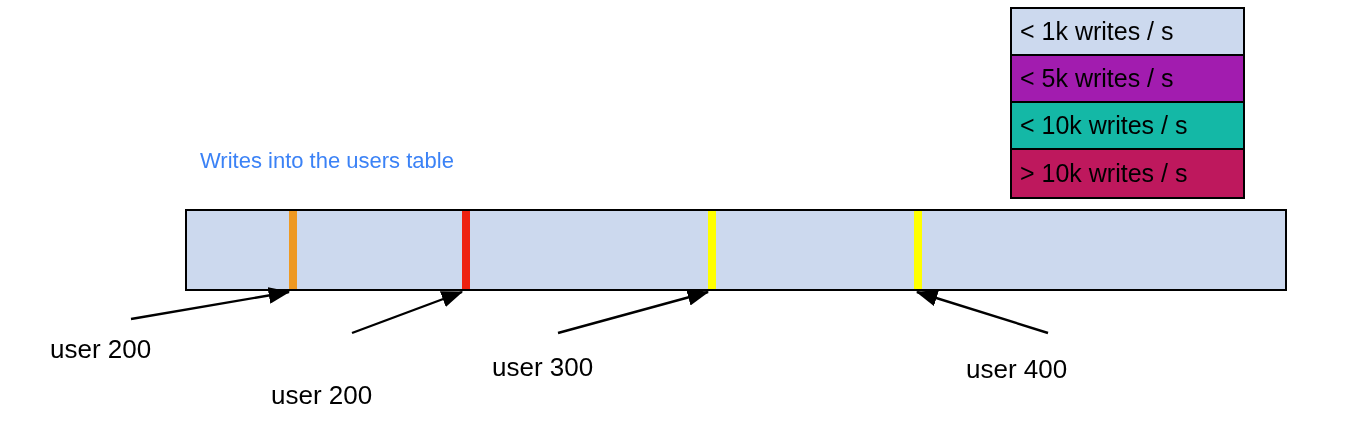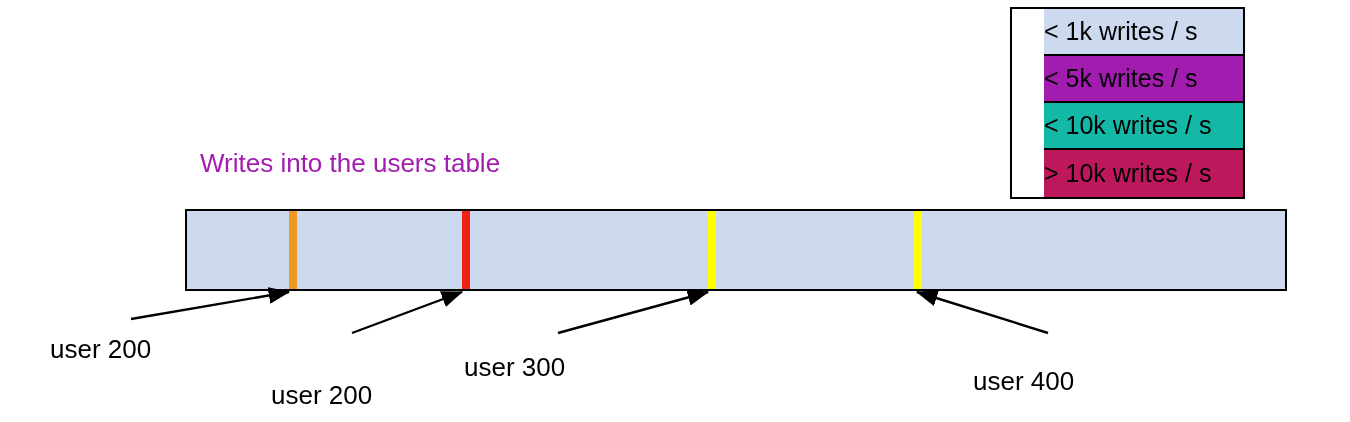--- a/index.html
+++ b/index.html
@@ -28,42 +28,41 @@
     width: 235px;
     border: 2px solid #000000;
     box-sizing: border-box;
   }
   .legend-row {
     height: 47px;
     box-sizing: border-box;
     border-bottom: 2px solid #000000;
     display: flex;
     align-items: center;
-    padding-left: 0;
-    margin-left: 32px;
+    padding-left: 8px;
   }
   .legend-row:last-child {
     border-bottom: none;
   }
   .legend-label {
     font-size: 25px;
     line-height: 1;
     white-space: nowrap;
     color: #000000;
   }
 
   
   .chart-title {
     position: absolute;
     left: 200px;
     top: 148px;
-    font-size: 26px;
+    font-size: 22px;
     line-height: 1.2;
     white-space: nowrap;
-    color: #a21caf;
+    color: #3b82f6;
   }
 
   
   .bar {
     position: absolute;
     left: 185px;
     top: 209px;
     width: 1102px;
     height: 82px;
     background: #ccd9ee;
@@ -140,16 +139,16 @@
     <g>
       <line class="arrow-line" stroke="#000000" stroke-width="2.4" marker-end="url(#arrowhead)" x1="558" y1="333" x2="708" y2="292"></line>
     </g>
     <g>
       <line class="arrow-line" stroke="#000000" stroke-width="2.4" marker-end="url(#arrowhead)" x1="1048" y1="333" x2="917" y2="292"></line>
     </g>
   </svg>
 
   <div class="user-label" style="left: 50px; top: 336px;">user 200</div>
   <div class="user-label" style="left: 271px; top: 354px; margin-top: 28px;">user 200</div>
-  <div class="user-label" style="left: 464px; top: 354px;">user 300</div>
-  <div class="user-label" style="left: 966px; top: 368px; margin-left: 7px;">user 400</div>
+  <div class="user-label" style="left: 492px; top: 354px;">user 300</div>
+  <div class="user-label" style="left: 966px; top: 356px;">user 400</div>
 
 </div>
 
 </body></html>

